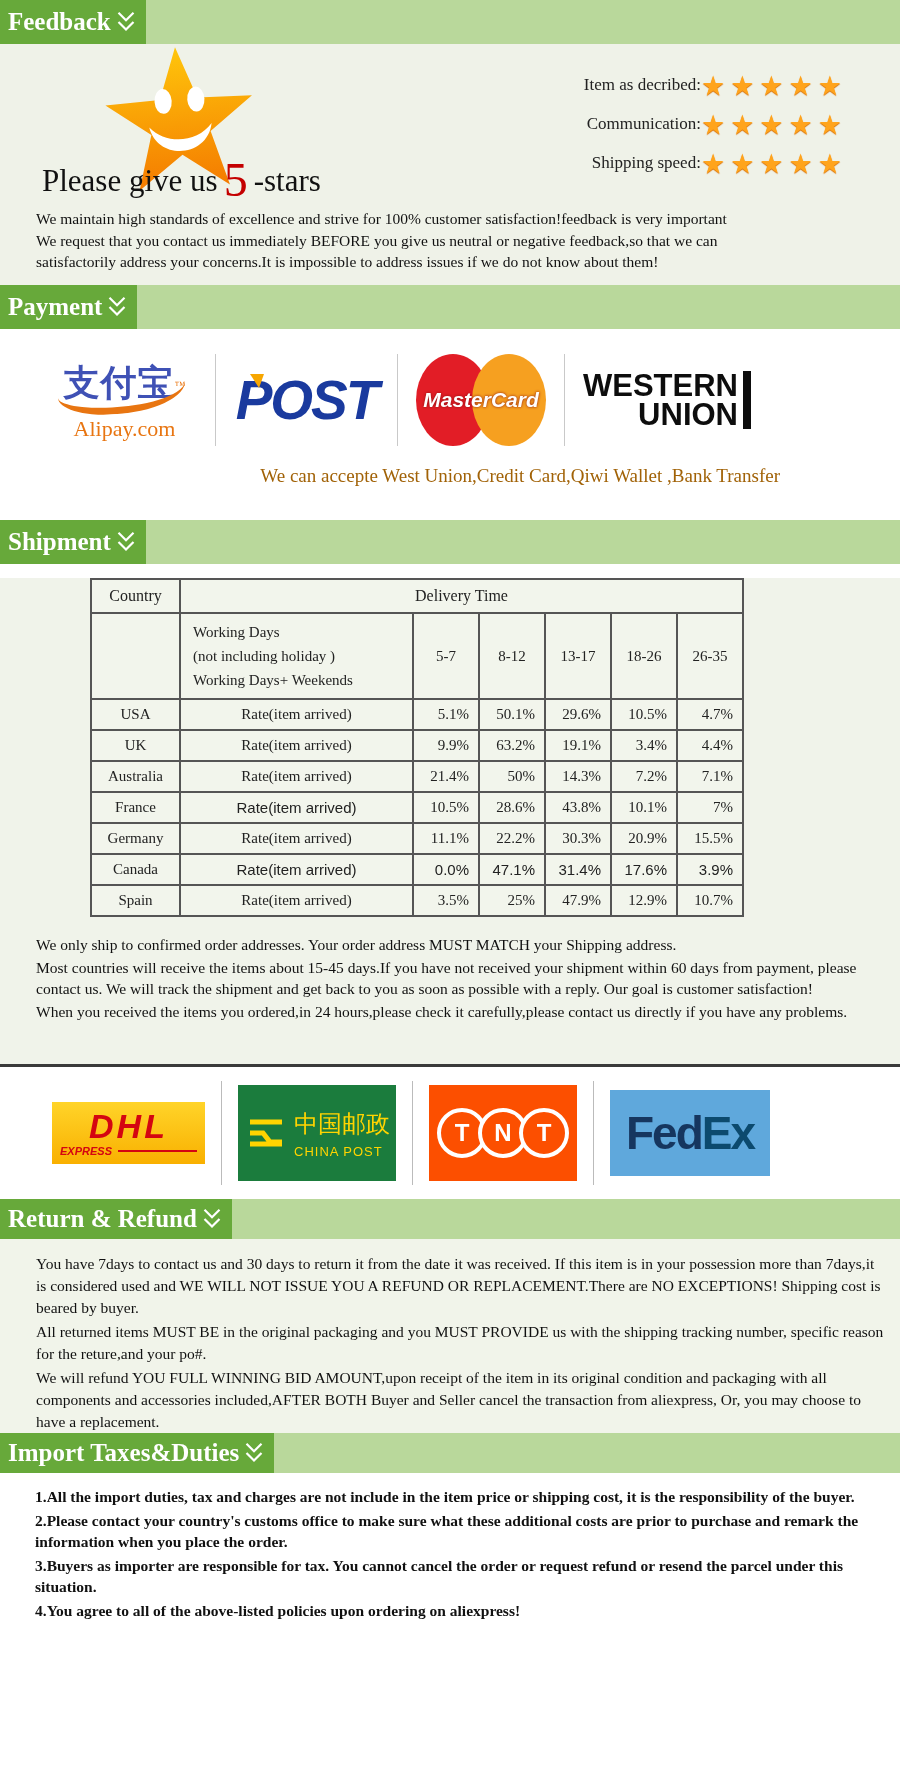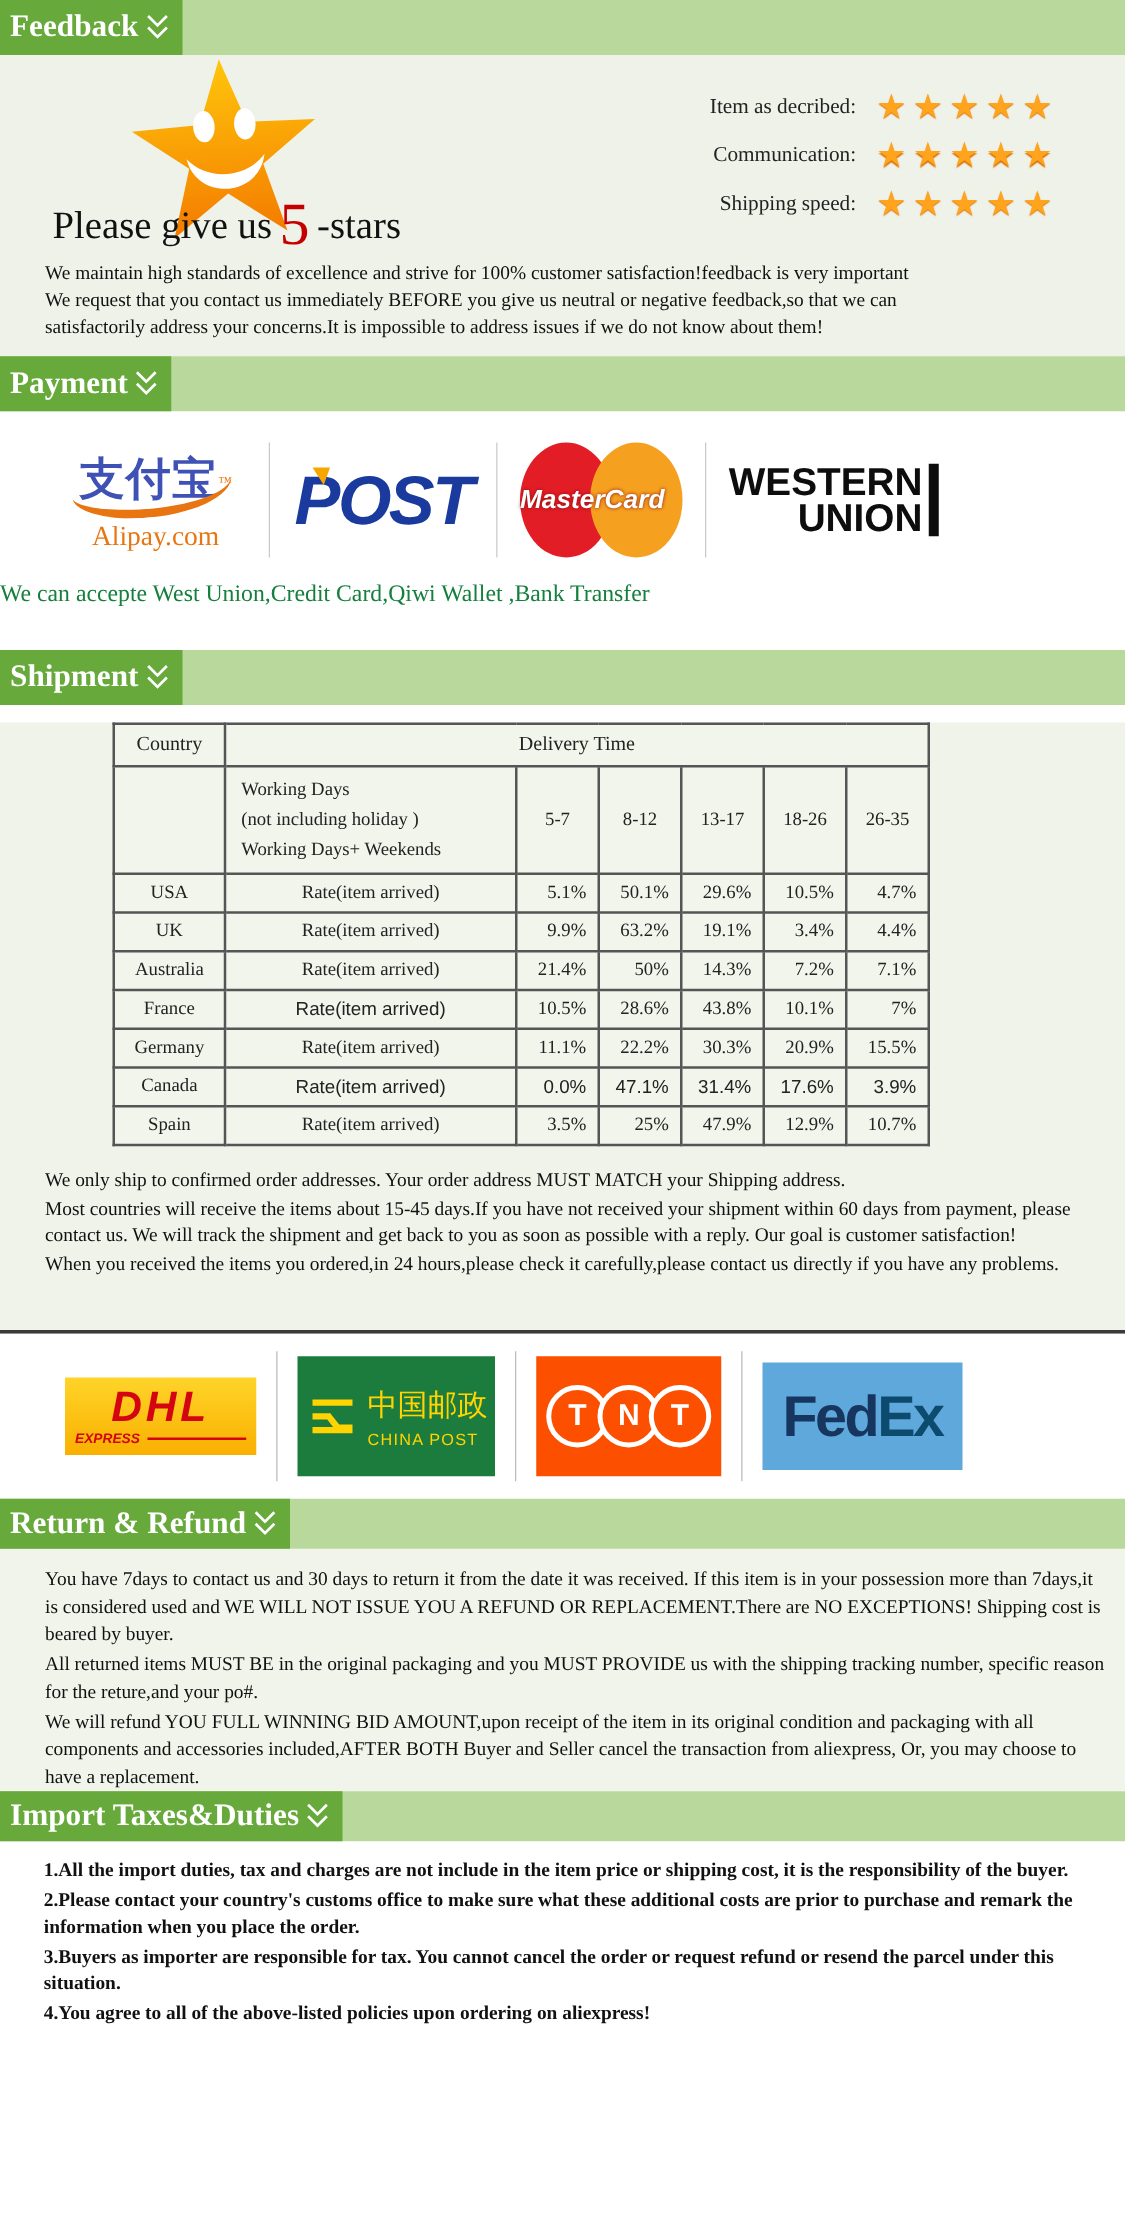--- a/index.html
+++ b/index.html
@@ -13,21 +13,21 @@
     font-weight:bold;font-size:25px;display:flex;align-items:center;gap:5px;padding:0 10px 0 8px;
     font-family:"Liberation Serif",serif}
   .chev{width:20px;height:26px}
 
   
   .fb-body{height:241px;background:#eff2e8;position:relative;overflow:hidden}
   .big-star{position:absolute;left:100px;top:0px;width:160px;height:150px;transform:rotate(-4deg)}
   .plea{position:absolute;left:42px;top:108px;font-size:31px;color:#111;white-space:nowrap}
   .plea .five{color:#c40000;font-size:48px;margin:0 6px;vertical-align:-5px}
   .ratings{position:absolute;right:58px;top:26px}
-  .rating-row{display:flex;align-items:center;justify-content:flex-end;gap:16px;height:30px;margin-bottom:9px}
+  .rating-row{display:flex;align-items:center;justify-content:flex-end;height:30px;margin-bottom:9px}
   .rating-label{font-size:17px;color:#222}
   .stars{display:flex;gap:5px}
   .star-glyph{font-size:27px;line-height:27px;color:#ffa41c;text-shadow:0 1px 1px #d86f00;font-family:"DejaVu Sans",sans-serif}
   .fb-paras{position:absolute;left:36px;top:164px;width:845px;font-size:15.5px;line-height:21.5px;color:#111}
 
   
   .pay-body{height:171px;background:#ffffff}
   .pay-row{display:flex;align-items:center;margin:20px 0 0 52px;height:102px;gap:18px}
   .vdiv{width:1px;height:92px;background:#c9c9c9}
   .alipay{width:145px;text-align:center;position:relative}
@@ -35,24 +35,24 @@
   .alipay-tm{font-size:11px;color:#e87511;vertical-align:super}
   .alipay-swoosh{position:absolute;left:6px;top:22px;width:128px;height:26px;border-bottom:7px solid #e87511;border-radius:0 0 70% 50%/0 0 110% 70%;transform:rotate(-3deg)}
   .alipay-site{font-size:22px;color:#e87511;margin-top:8px}
   .visa{width:145px;text-align:center;position:relative}
   .visa-word{font-family:"Liberation Sans",sans-serif;font-style:italic;font-weight:bold;font-size:55px;color:#1a3a9e;letter-spacing:-2px}
   .visa-wedge{position:absolute;left:16px;top:6px;width:0;height:0;border-left:9px solid transparent;border-right:5px solid transparent;border-top:14px solid #f7a600}
   .mc{width:130px;height:92px;position:relative}
   .mc-c{position:absolute;top:0;width:74px;height:92px;border-radius:50%}
   .mc-red{left:0;background:#e21d26}
   .mc-yel{right:0;background:#f6a020}
-  .mc-word{position:absolute;left:0;right:0;top:34px;color:#fff;font-family:"Liberation Sans",sans-serif;font-style:italic;font-weight:bold;font-size:21px;text-shadow:0 0 3px #8a0d0d}
+  .mc-word{position:absolute;left:0;right:0;top:34px;text-align:center;color:#fff;font-family:"Liberation Sans",sans-serif;font-style:italic;font-weight:bold;font-size:21px;text-shadow:0 0 3px #8a0d0d}
   .wu{text-align:right;border-right:8px solid #0d0d0d;padding-right:5px;
     font-family:Liberation Sans, sans-serif;font-weight:bold;font-size:31px;line-height:29px;color:#0d0d0d;letter-spacing:0}
-  .pay-note{width:780px;text-align:left;font-size:19px;color:#15803d;margin-top:14px}
+  .pay-note{width:780px;text-align:right;font-size:19px;color:#a16207;margin-top:14px}
 
   
   .ship-body{height:486px;background:#f0f3ea}
   table.ship{border-collapse:collapse;margin:14px 0 0 90px}
   table.ship td,table.ship th{border:2px solid #555;font-weight:normal;font-size:15px;color:#222;background:#f2f5ec}
   .col-country{width:85px;text-align:center}
   .col-rate{width:218px;text-align:center}
   .col-day{width:54px;text-align:center}
   tr.hdr1 td{height:30px;text-align:center;font-size:16px}
   tr.hdr2 td{height:82px}

